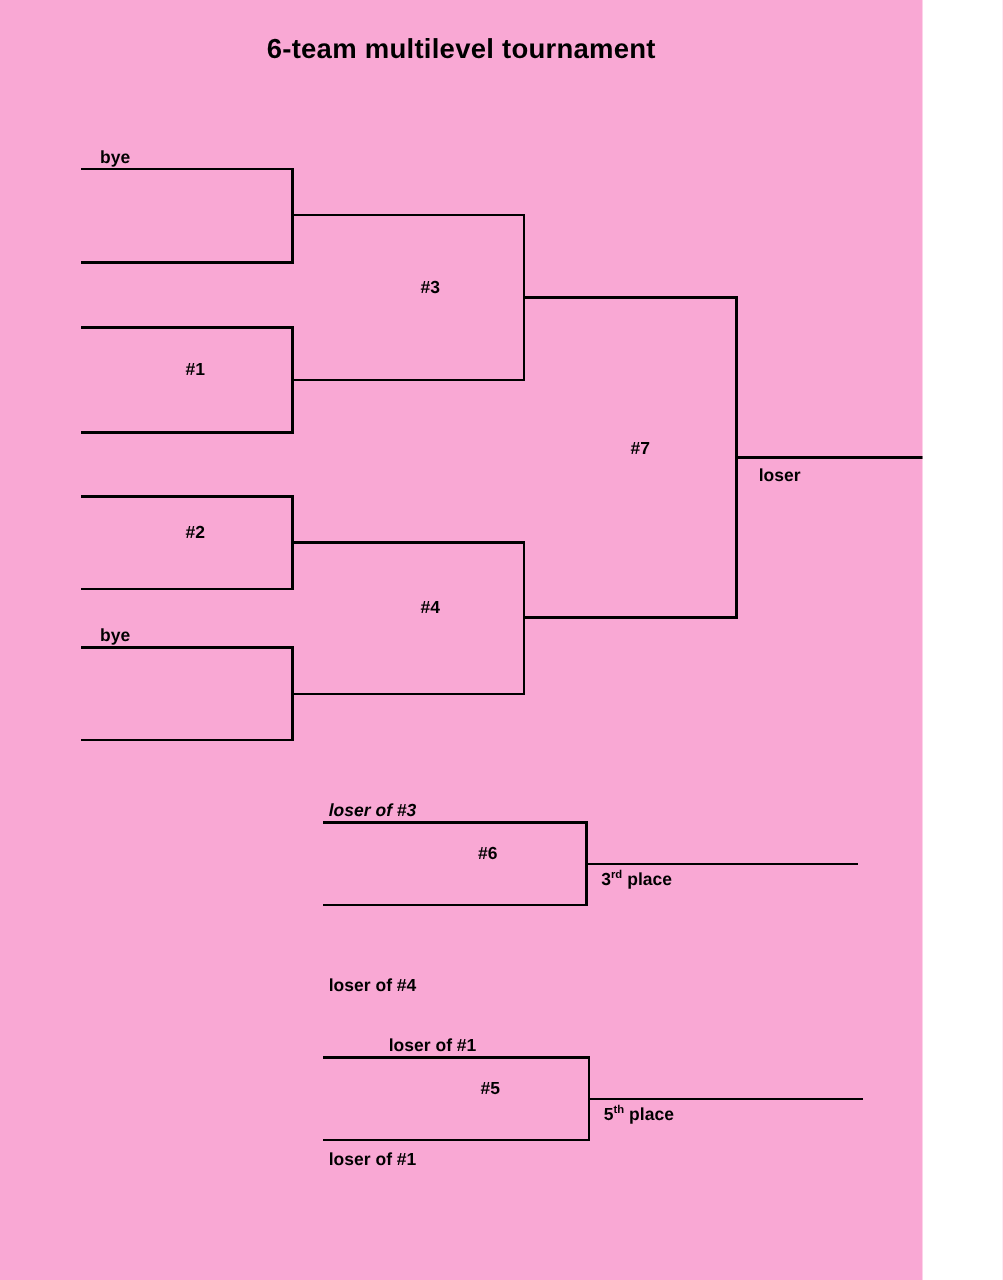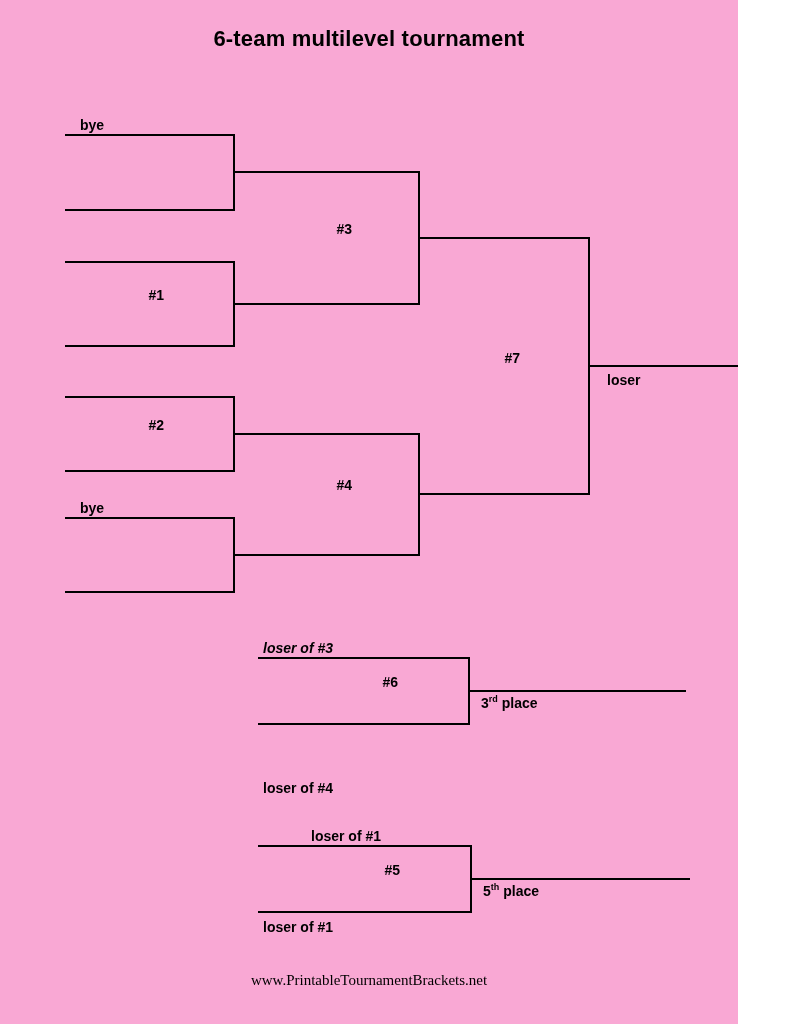--- a/index.html
+++ b/index.html
@@ -113,15 +113,14 @@
   <div class="label" style="left:263px; top:641px;font-style:italic;">loser of #3</div>
   <div class="label" style="right:340px; top:675px; text-align:right;">#6</div>
   <div class="label" style="left:481px; top:695px;"><span>3</span><sup>rd</sup><span class="place-word">place</span></div>
   <div class="label" style="left:263px; top:733px;margin-top:48px;">loser of #4</div>
 
   <div class="label" style="left:263px; top:829px;margin-left:48px;">loser of #1</div>
   <div class="label" style="right:338px; top:863px; text-align:right;">#5</div>
   <div class="label" style="left:483px; top:883px;"><span>5</span><sup>th</sup><span class="place-word">place</span></div>
   <div class="label" style="left:263px; top:920px;">loser of #1</div>
 
-  <div class="footer">www.PrintableTournamentBrackets.net</div>
 
 </div>
 
 </body></html>

